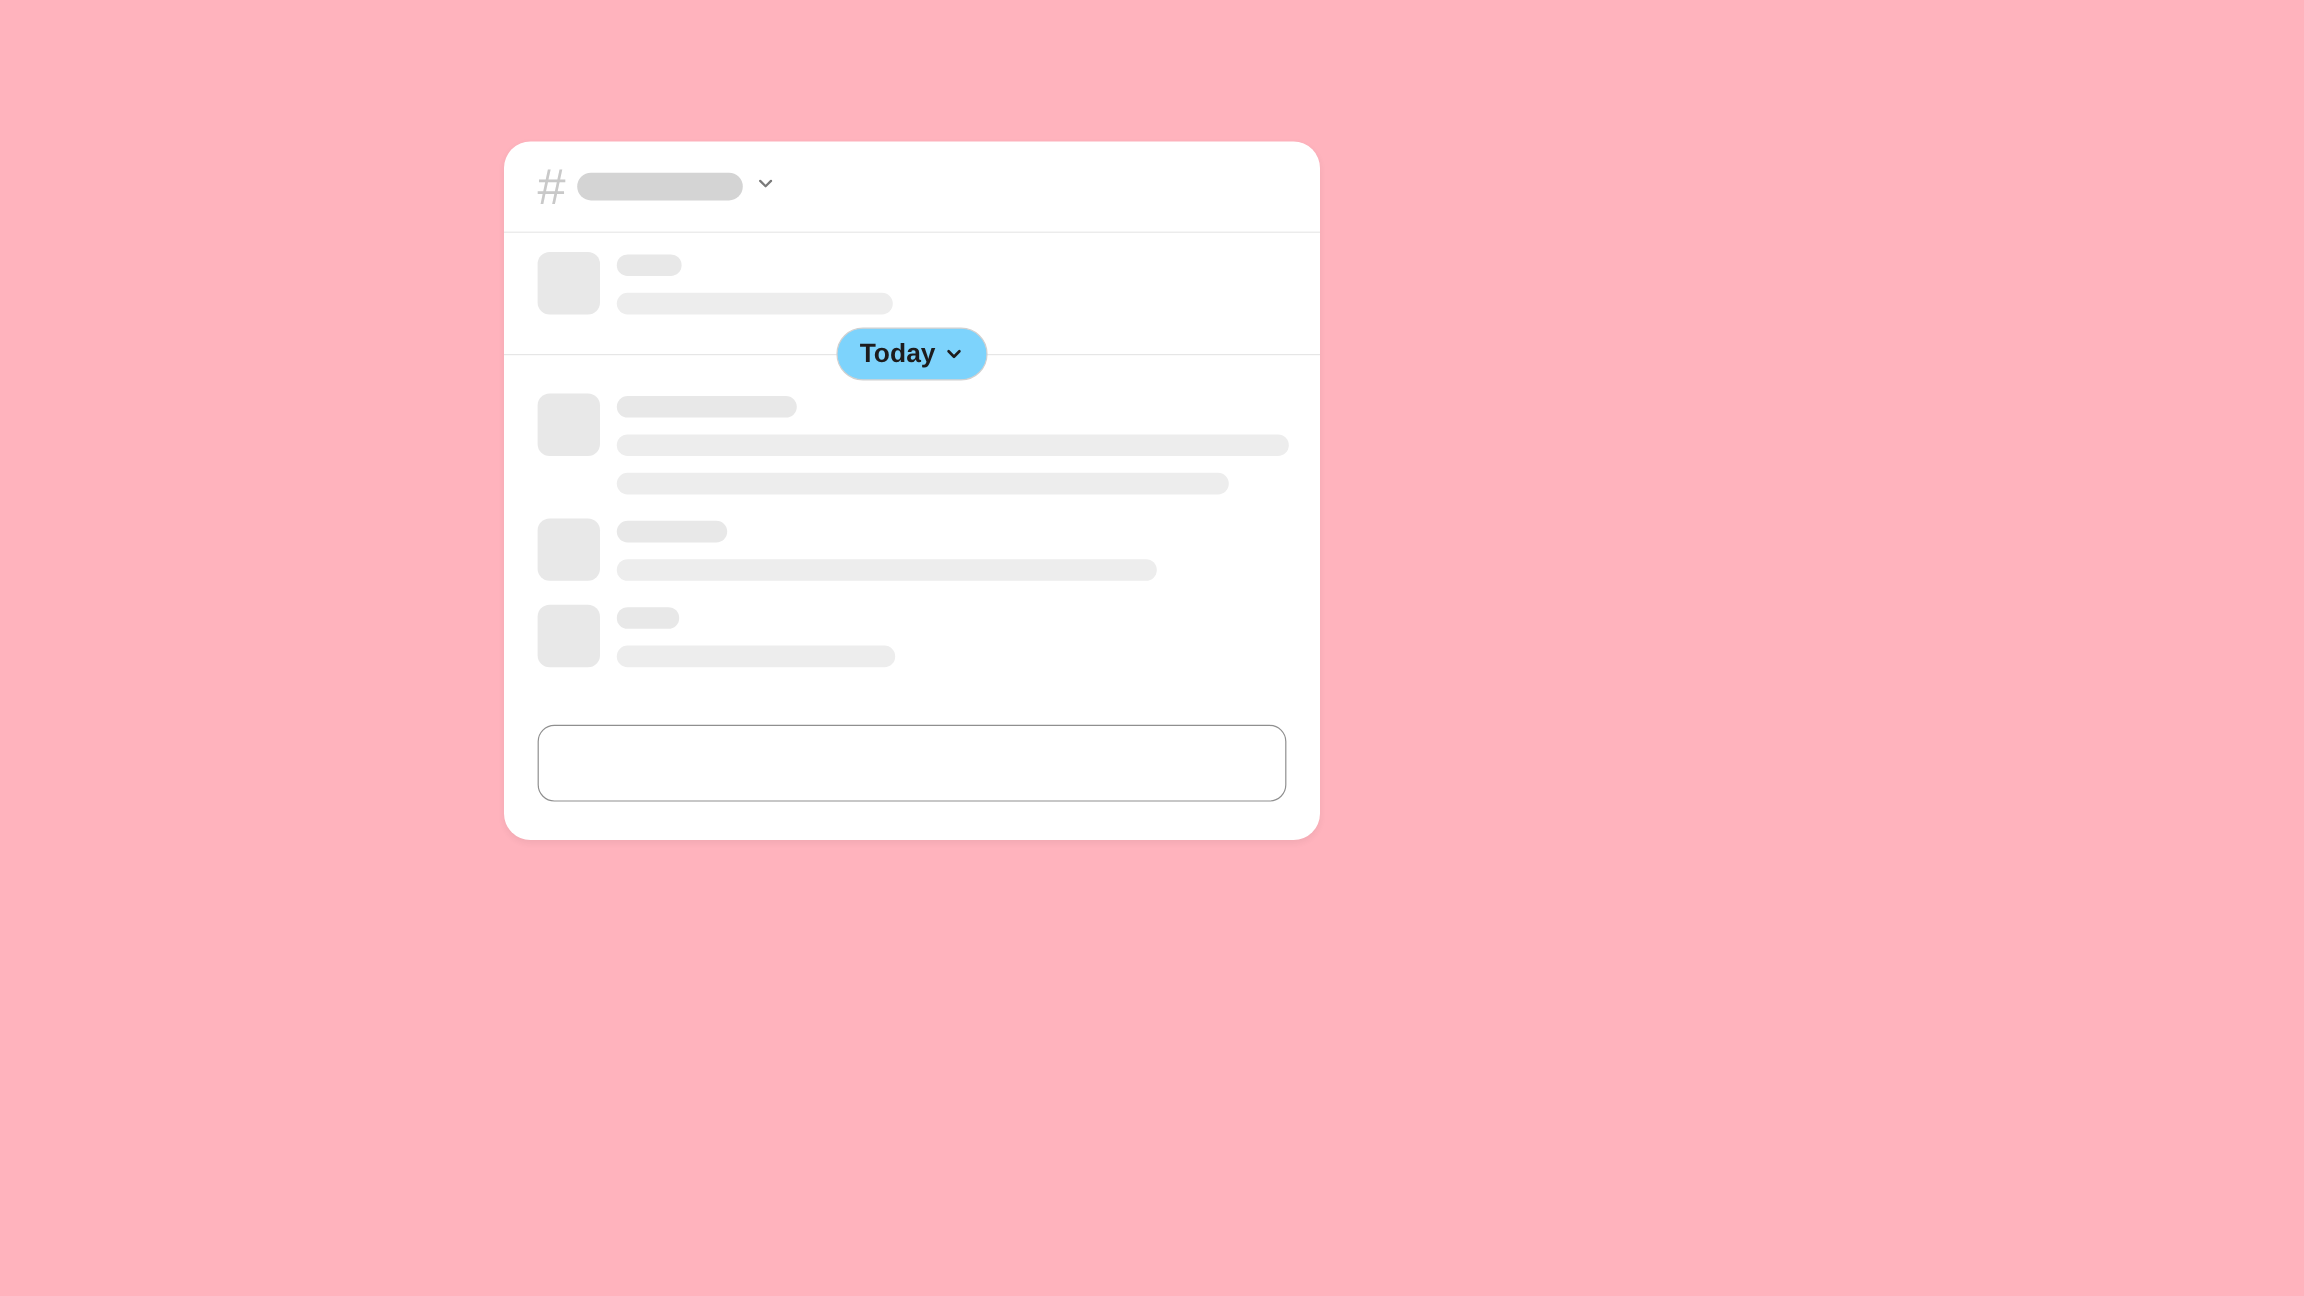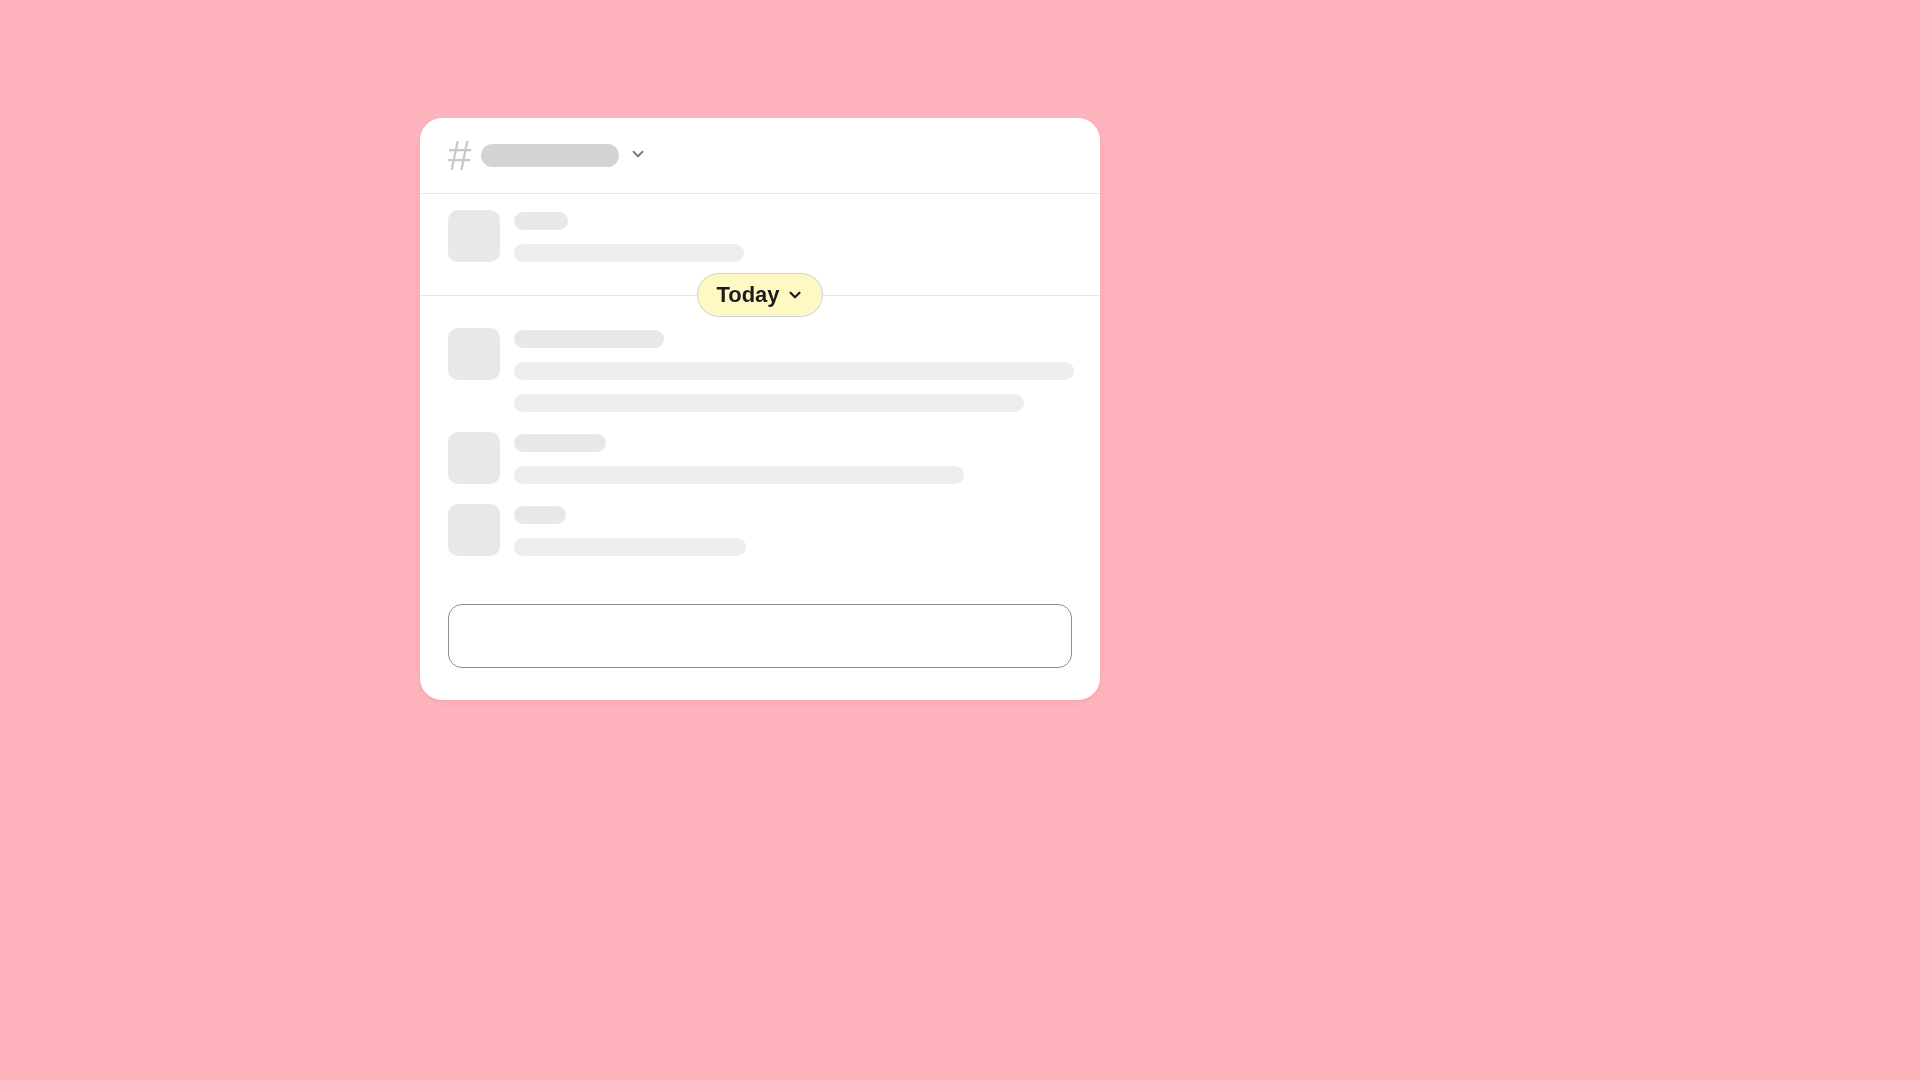--- a/index.html
+++ b/index.html
@@ -84,21 +84,21 @@
   }
   .hr {
     position: absolute;
     left: 0; right: 0;
     top: 50%;
     height: 1px;
     background: #e6e6e6;
   }
   .date-pill {
     position: relative;
-    background: #fef9c3;
+    background: #7dd3fc;
     border: 1px solid #d0d0d0;
     border-radius: 999px;
     padding: 8px 18px;
     display: flex;
     align-items: center;
     gap: 6px;
     font-size: 22px;
     font-weight: 700;
     color: #1d1c1d;
     cursor: pointer;

